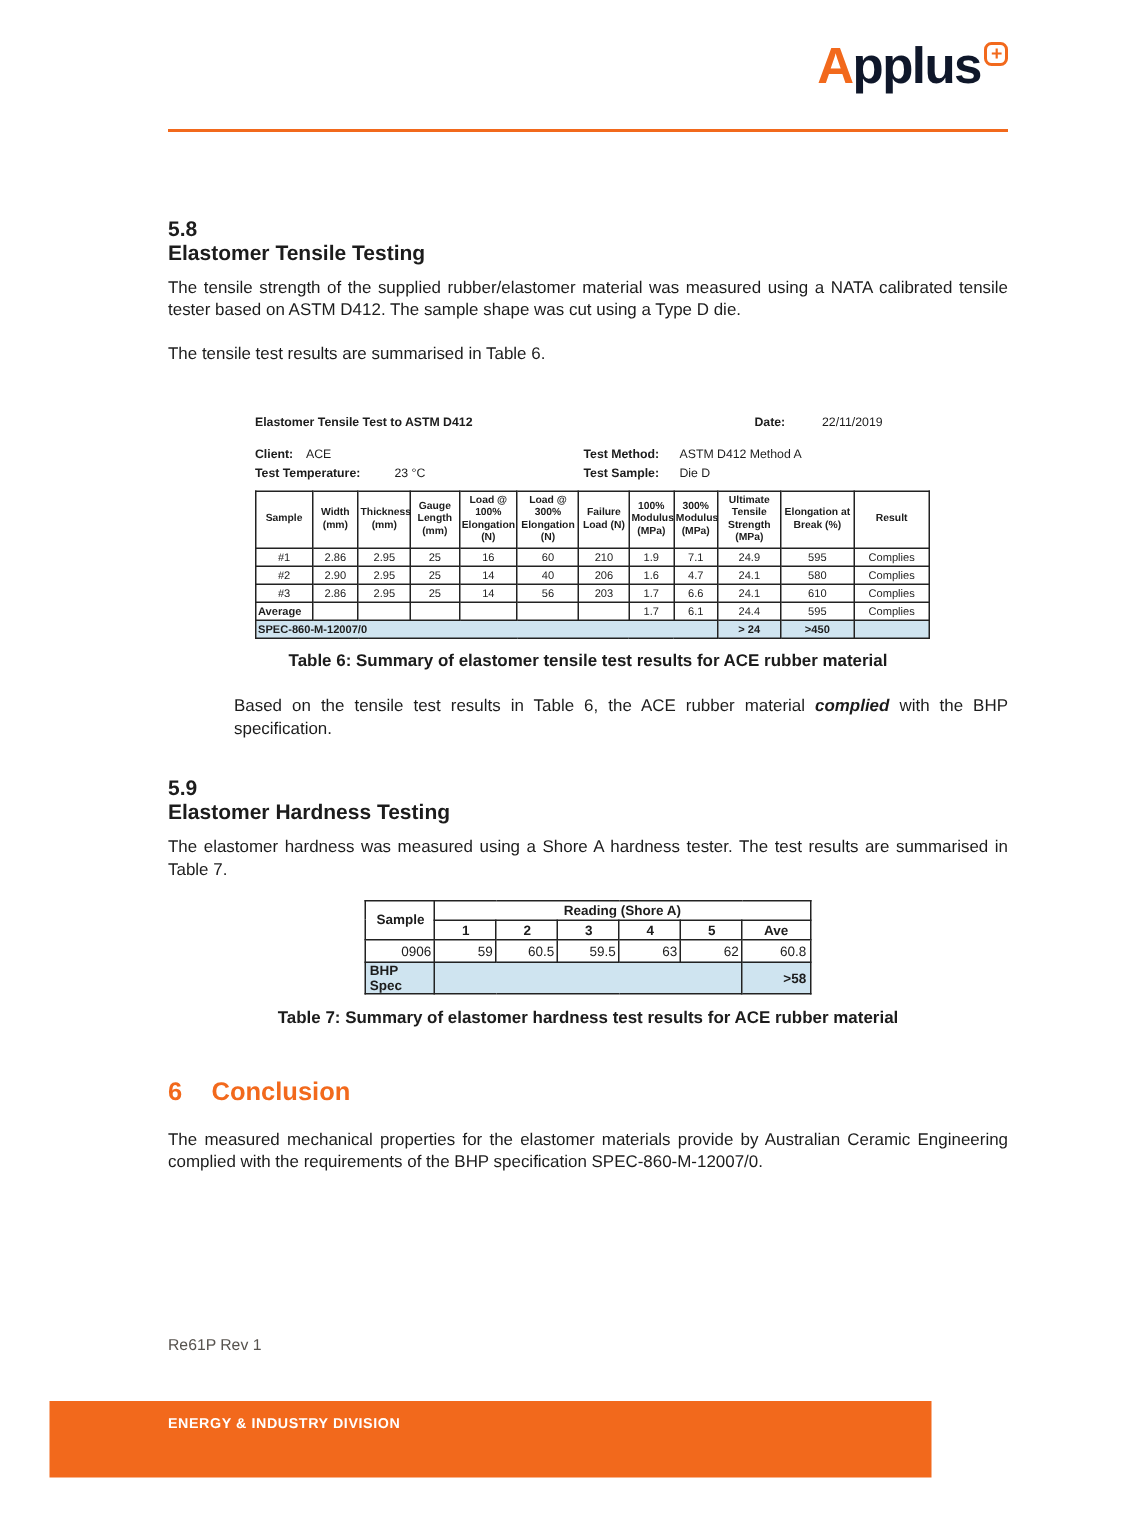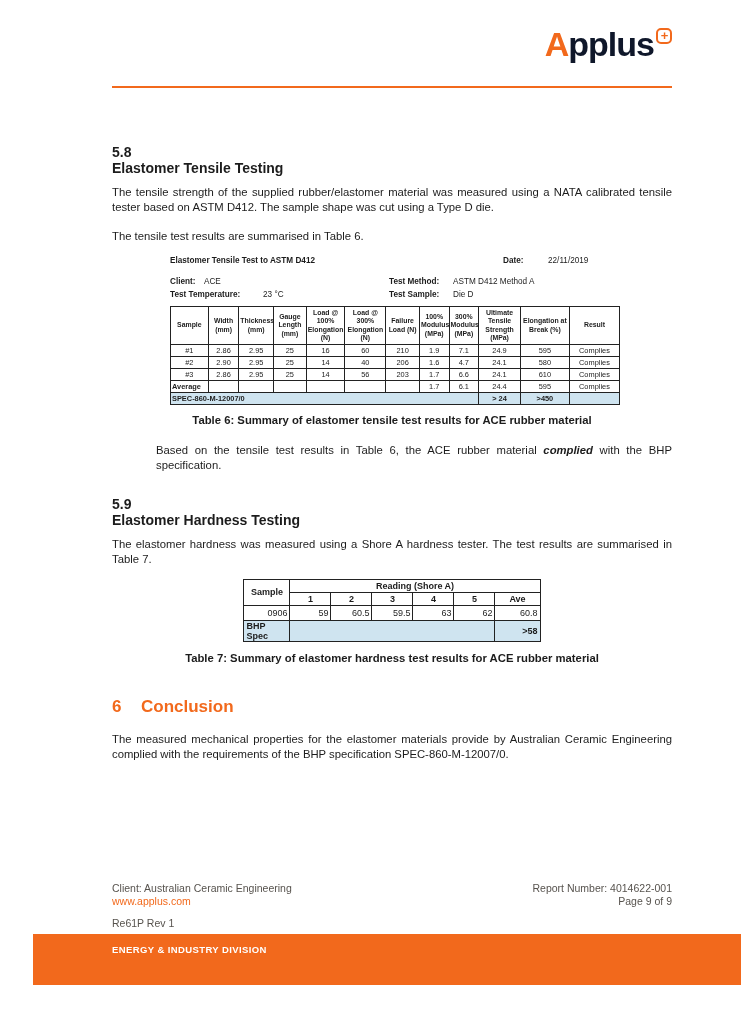--- a/index.html
+++ b/index.html
@@ -22,21 +22,21 @@
   .header-rule{height:2px;background:#f2691c;margin-top:7px;}
   
   .sec-h{display:flex;font-weight:bold;font-size:14px;margin-top:56px;flex-direction:column;}
   .sec-h .num{width:42px;flex:none;}
   .sec-h2{margin-top:24px;}
   .para{font-size:11.3px;line-height:1.3;text-align:justify;margin-top:9px;}
   .para.gap{margin-top:15px;}
   .em-bi{font-weight:bold;font-style:italic;}
   .caption{font-weight:bold;font-size:11.3px;text-align:center;margin-top:9px;}
   
-  .tmeta{margin-left:58px;width:450px;margin-top:12px;font-size:8.2px;}
+  .tmeta{margin-left:58px;width:450px;margin-top:33px;font-size:8.2px;}
   .tmeta-row{position:relative;height:13px;}
   .tmeta-row.r1{margin-bottom:8px;}
   .tmeta b{font-weight:bold;}
   .tm-abs{position:absolute;top:0;white-space:nowrap;}
   
   table{border-collapse:collapse;}
   .ttable{margin-left:58px;width:450px;table-layout:fixed;margin-top:3px;}
   .ttable th,.ttable td{border:1px solid #222;}
   .ttable th{font-size:6.9px;font-weight:bold;line-height:1.2;padding:2px 1px;text-align:center;}
   .ttable td{font-size:7.4px;height:11px;padding:0 1px;text-align:center;}
@@ -53,21 +53,21 @@
   .conc-h{display:flex;font-weight:bold;font-size:17px;color:#f2691c;margin-top:33px;}
   .conc-h .num{width:29px;flex:none;}
   
   .footer{position:absolute;left:112px;right:78px;top:882px;font-size:10.5px;color:#57534e;}
   .footer .cols{display:flex;justify-content:space-between;}
   .footer .right{text-align:right;}
   .footer .line{line-height:13px;}
   .weblink{color:#f2691c;text-decoration:none;}
   .revision{margin-top:9px;line-height:13px;}
   .banner{
-    position:absolute;left:33px;top:934px;width:708px;height:51px;background:#f2691c;
+    position:absolute;left:33px;top:934px;width:588px;height:51px;background:#f2691c;
     color:#ffffff;font-weight:bold;font-size:9.5px;letter-spacing:.4px;
     padding:10px 0 4px 79px;box-sizing:border-box;
   }
 </style>
 </head>
 <body>
 
 <div class="doc">
 
   <div class="logo-row">
@@ -252,28 +252,18 @@
 
   <div class="conc-h">
     <span class="num">6</span>
     <span>Conclusion</span>
   </div>
   <div class="para" style="margin-top:15px;">The measured mechanical properties for the elastomer materials provide by Australian Ceramic Engineering complied with the requirements of the BHP specification SPEC-860-M-12007/0.</div>
 
 </div>
 
 <div class="footer">
-  <div class="cols">
-    <div class="left">
-      <div class="line">Client: Australian Ceramic Engineering</div>
-      <div class="line"><a href="#" class="weblink">www.applus.com</a></div>
-    </div>
-    <div class="right">
-      <div class="line">Report Number: 4014622-001</div>
-      <div class="line">Page 9 of 9</div>
-    </div>
-  </div>
   <div class="revision">Re61P Rev 1</div>
 </div>
 
 <div class="banner">
   <span>ENERGY &amp; INDUSTRY DIVISION</span>
 </div>
 
 </body></html>

